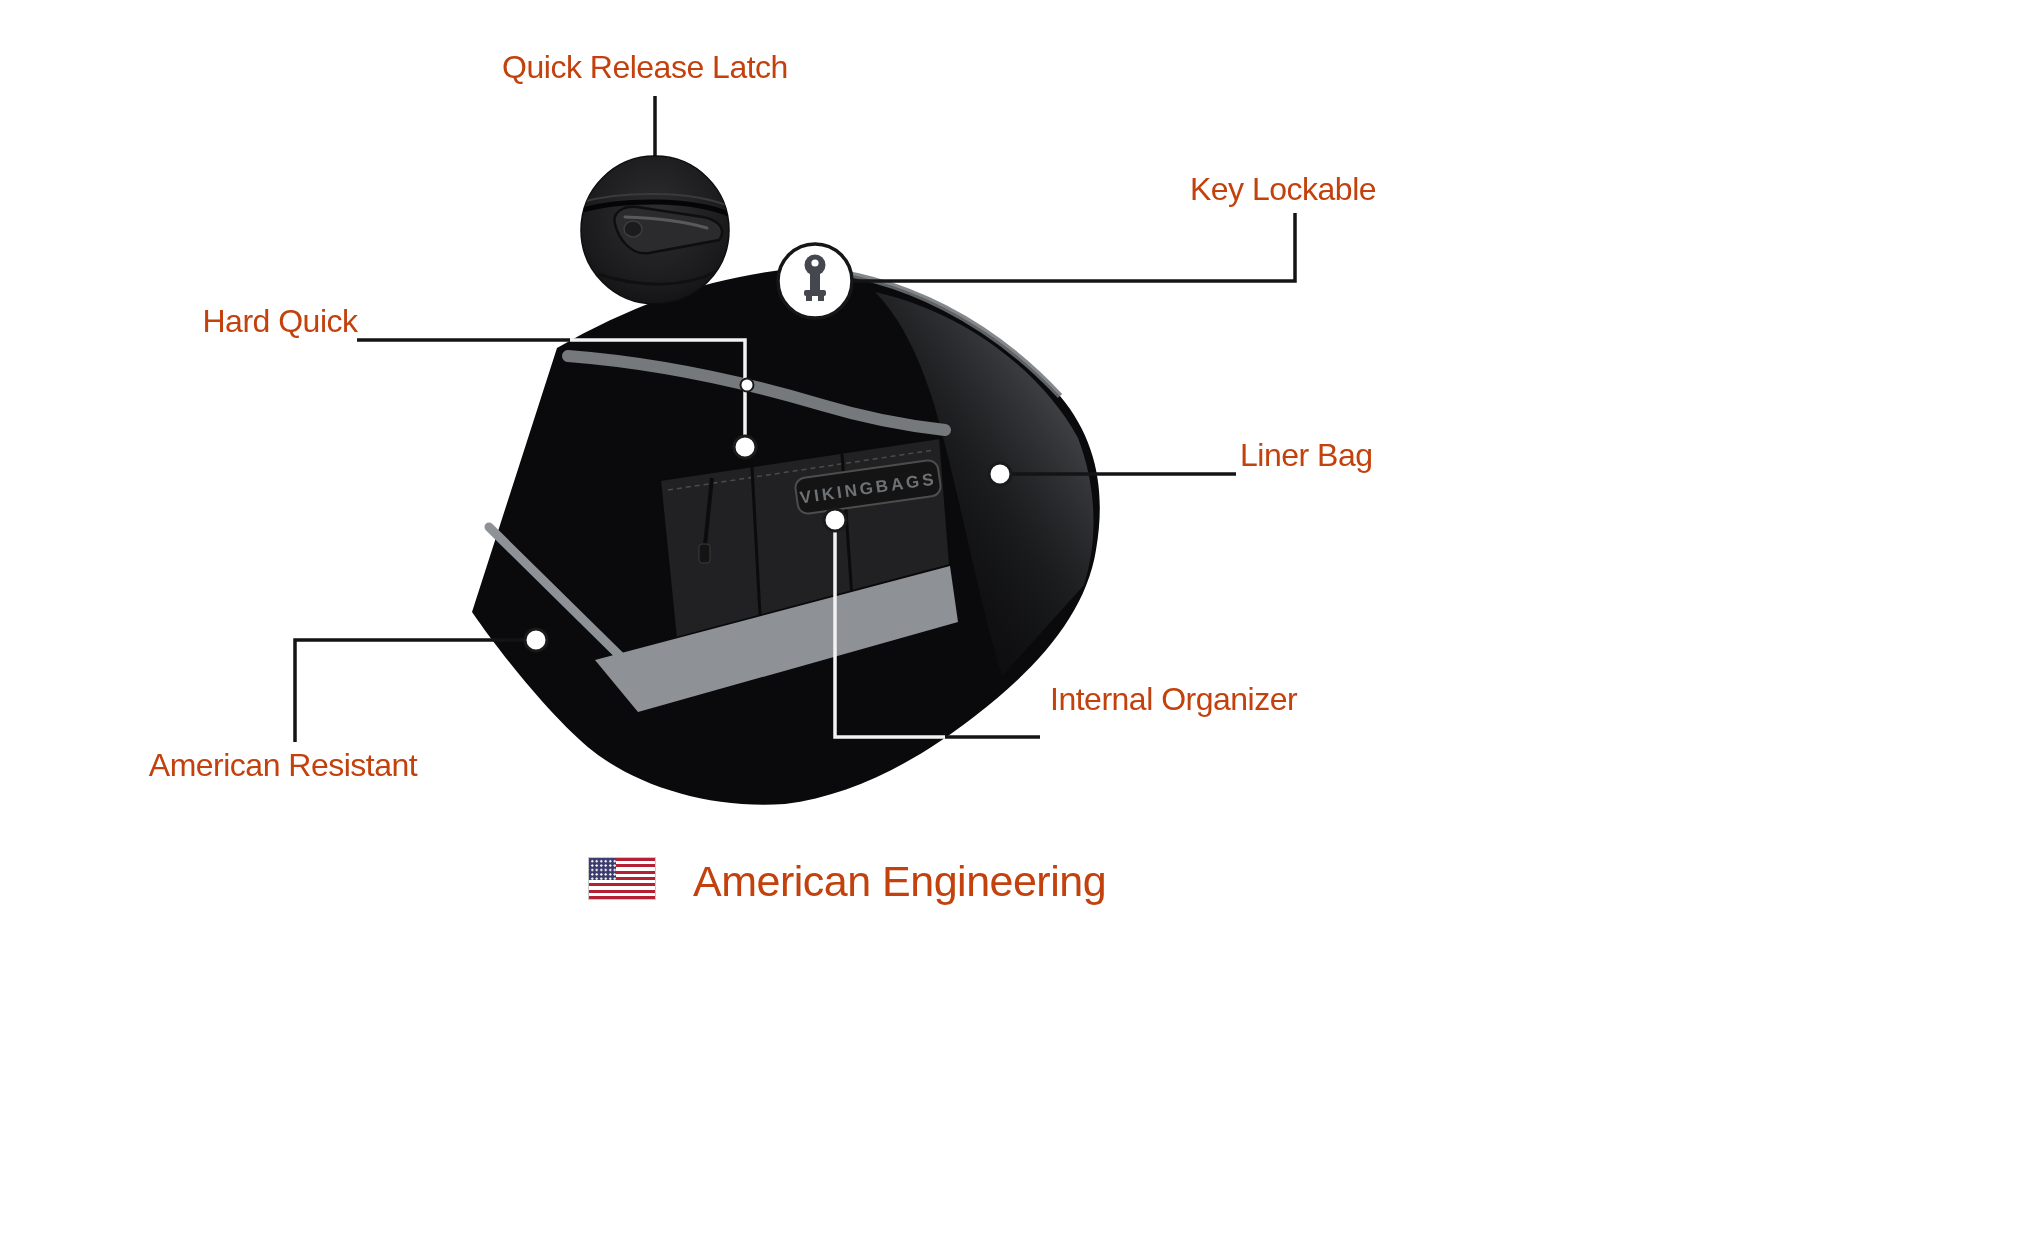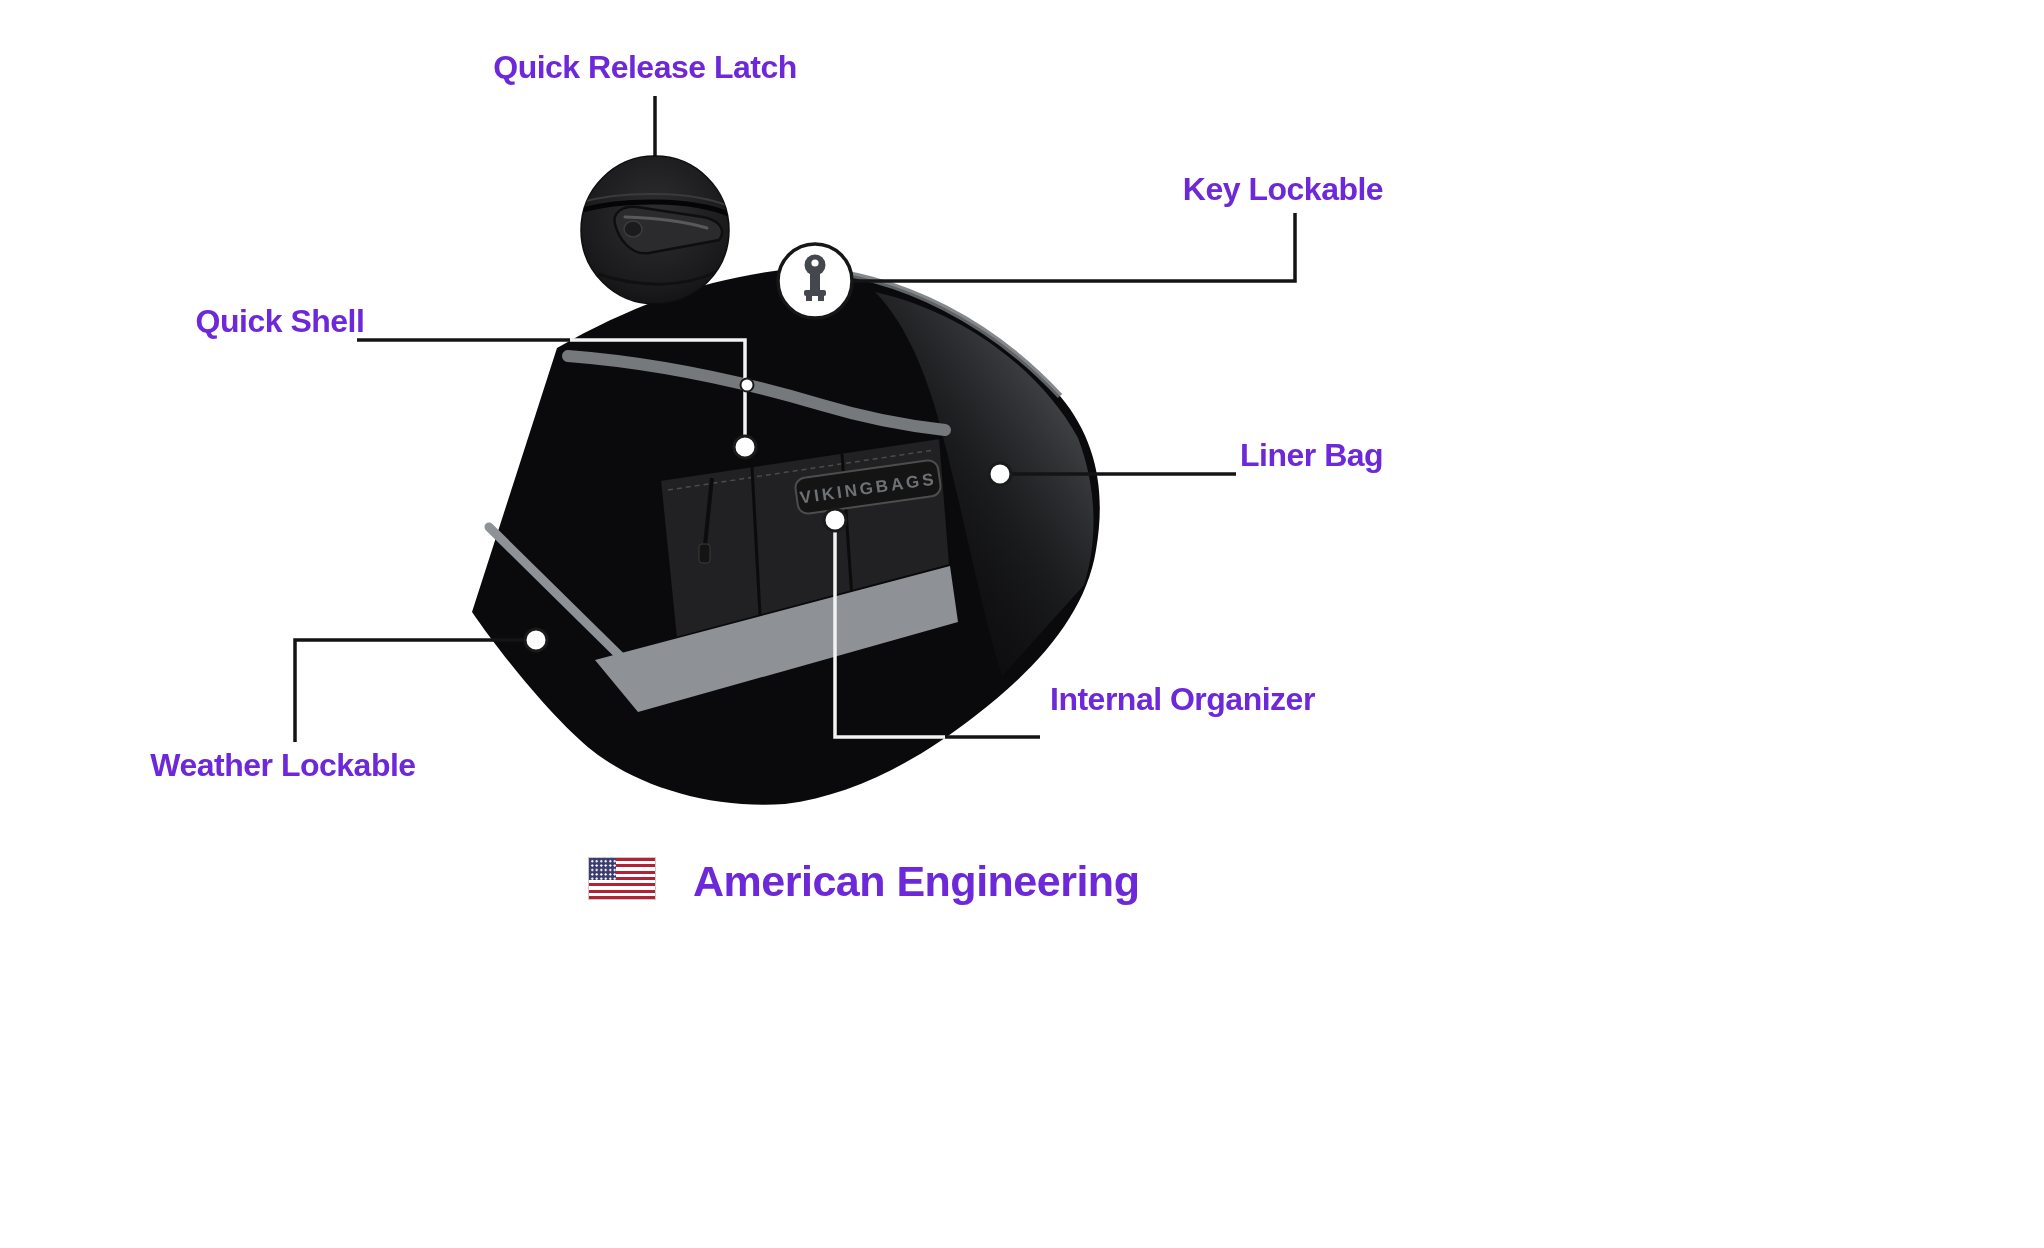--- a/index.html
+++ b/index.html
@@ -2,21 +2,21 @@
 <html><head>
 <meta charset="utf-8">
 <style>
   html,body{margin:0;padding:0;background:#ffffff;}
   .canvas{
     position:relative;width:2044px;height:1248px;background:#ffffff;overflow:hidden;
     font-family:"Liberation Sans", sans-serif;
   }
   svg.diagram{position:absolute;left:0;top:0;width:2044px;height:1248px;}
   .label{
-    position:absolute;font-weight:bold;color:#6d28d9;font-size:32px;line-height:38px;
+    position:absolute;font-weight:normal;color:#c2410c;font-size:32px;line-height:38px;
     letter-spacing:-0.5px;white-space:nowrap;
   }
   .center{text-align:center;}
   .flag{
     position:absolute;left:589px;top:858px;width:66px;height:41px;
     background:repeating-linear-gradient(180deg,#B22234 0 3.154px,#ffffff 3.154px 6.308px);
     outline:1px solid #c9c9c9;
   }
   .flag .canton{
     position:absolute;left:0;top:0;width:27px;height:22px;background-color:#3C3B6E;
@@ -111,33 +111,33 @@
 
   <div class="label center" style="left:435px;top:48px;width:420px;">
     <span>Quick Release Latch</span>
   </div>
 
   <div class="label center" style="left:1083px;top:170px;width:400px;">
     <span>Key Lockable</span>
   </div>
 
   <div class="label center" style="left:105px;top:302px;width:350px;">
-    <div>Quick Shell</div>
+    <div>Hard Quick</div>
   </div>
 
   <div class="label" style="left:1240px;top:436px;width:300px;">
     <div>Liner Bag</div>
   </div>
 
   <div class="label" style="left:1050px;top:680px;width:400px;">
     <span>Internal Organizer</span>
   </div>
 
   <div class="label center" style="left:108px;top:746px;width:350px;">
-    <span>Weather Lockable</span>
+    <span>American Resistant</span>
   </div>
 
   <div class="flag">
     <div class="canton"></div>
   </div>
 
   <div class="label" style="left:693px;top:862px;width:560px;font-size:43px;">
     <span>American Engineering</span>
   </div>
 

